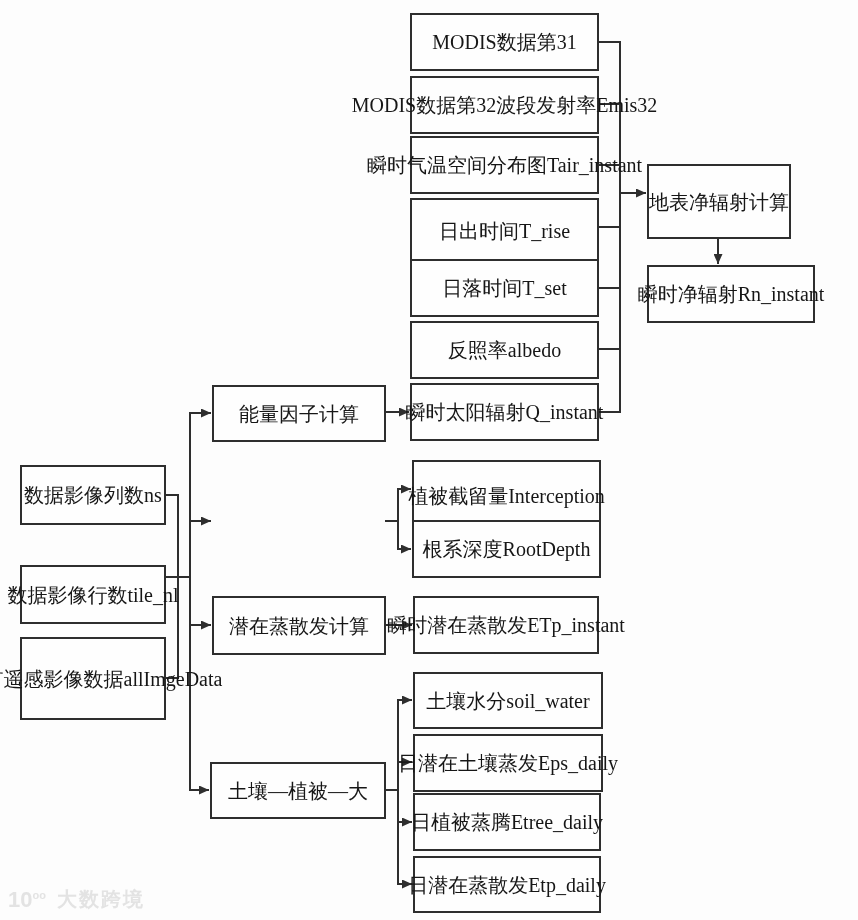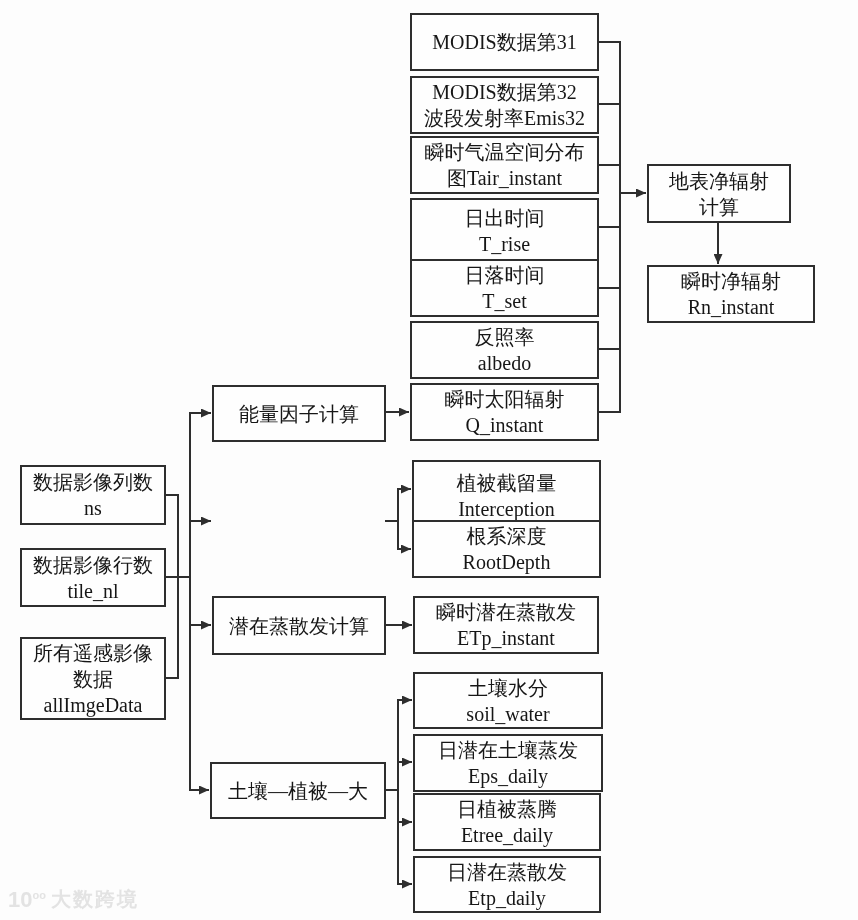--- a/index.html
+++ b/index.html
@@ -3,26 +3,26 @@
 <meta charset="utf-8">
 <style>
   html,body{margin:0;padding:0;background:#ffffff;}
   #stage{
     position:relative;width:858px;height:920px;background:#fdfdfd;overflow:hidden;
     font-family:"Liberation Serif","DejaVu Serif",serif;
   }
   #wires{position:absolute;left:0;top:0;width:858px;height:920px;}
   .node{
     position:absolute;box-sizing:border-box;border:2px solid #2e2e2e;background:#fefefe;
-    display:flex;flex-direction:column;align-items:center;justify-content:center;
+    display:flex;flex-direction:row;align-items:center;justify-content:center;
     font-size:20px;line-height:26px;color:#161616;text-align:center;
   }
   .node span{display:block;white-space:nowrap;}
   #watermark{
-    position:absolute;left:8px;top:886px;display:flex;align-items:center;gap:5px;
+    position:absolute;left:8px;top:886px;display:flex;align-items:center;gap:11px;
     color:#e3e3e3;font-family:"Liberation Sans","DejaVu Sans",sans-serif;
     font-weight:bold;font-size:20px;letter-spacing:2px;user-select:none;
   }
   #watermark .logo{font-size:22px;letter-spacing:0;}
   #watermark .logo sup{font-size:11px;}
 </style>
 </head>
 <body>
 
 <div id="stage">
@@ -73,21 +73,21 @@
       <path d="M620 193 H645" marker-end="url(#ah)"></path>
 
       <path d="M718 223 V263" marker-end="url(#ah)"></path>
     </g>
   </svg>
 
   <div class="node" style="left:20px;top:465px;width:146px;height:60px">
     <span>数据影像列数</span>
     <span>ns</span>
   </div>
-  <div class="node" style="left:20px;top:548px;width:146px;height:59px">
+  <div class="node" style="left:20px;top:565px;width:146px;height:59px">
     <span>数据影像行数</span>
     <span>tile_nl</span>
   </div>
   <div class="node" style="left:20px;top:637px;width:146px;height:83px">
     <span>所有遥感影像</span>
     <span>数据</span>
     <span>allImgeData</span>
   </div>
 
   <div class="node" style="left:212px;top:385px;width:174px;height:57px">
@@ -149,21 +149,21 @@
   </div>
   <div class="node" style="left:413px;top:793px;width:188px;height:58px">
     <span>日植被蒸腾</span>
     <span>Etree_daily</span>
   </div>
   <div class="node" style="left:413px;top:856px;width:188px;height:57px">
     <span>日潜在蒸散发</span>
     <span>Etp_daily</span>
   </div>
 
-  <div class="node" style="left:647px;top:164px;width:144px;height:59px">
+  <div class="node" style="left:647px;top:164px;width:144px;height:75px">
     <span>地表净辐射</span>
     <span>计算</span>
   </div>
   <div class="node" style="left:647px;top:265px;width:168px;height:58px">
     <span>瞬时净辐射</span>
     <span>Rn_instant</span>
   </div>
 
   <div id="watermark">
     <span class="logo"><span>10</span><sup>oo</sup></span>

